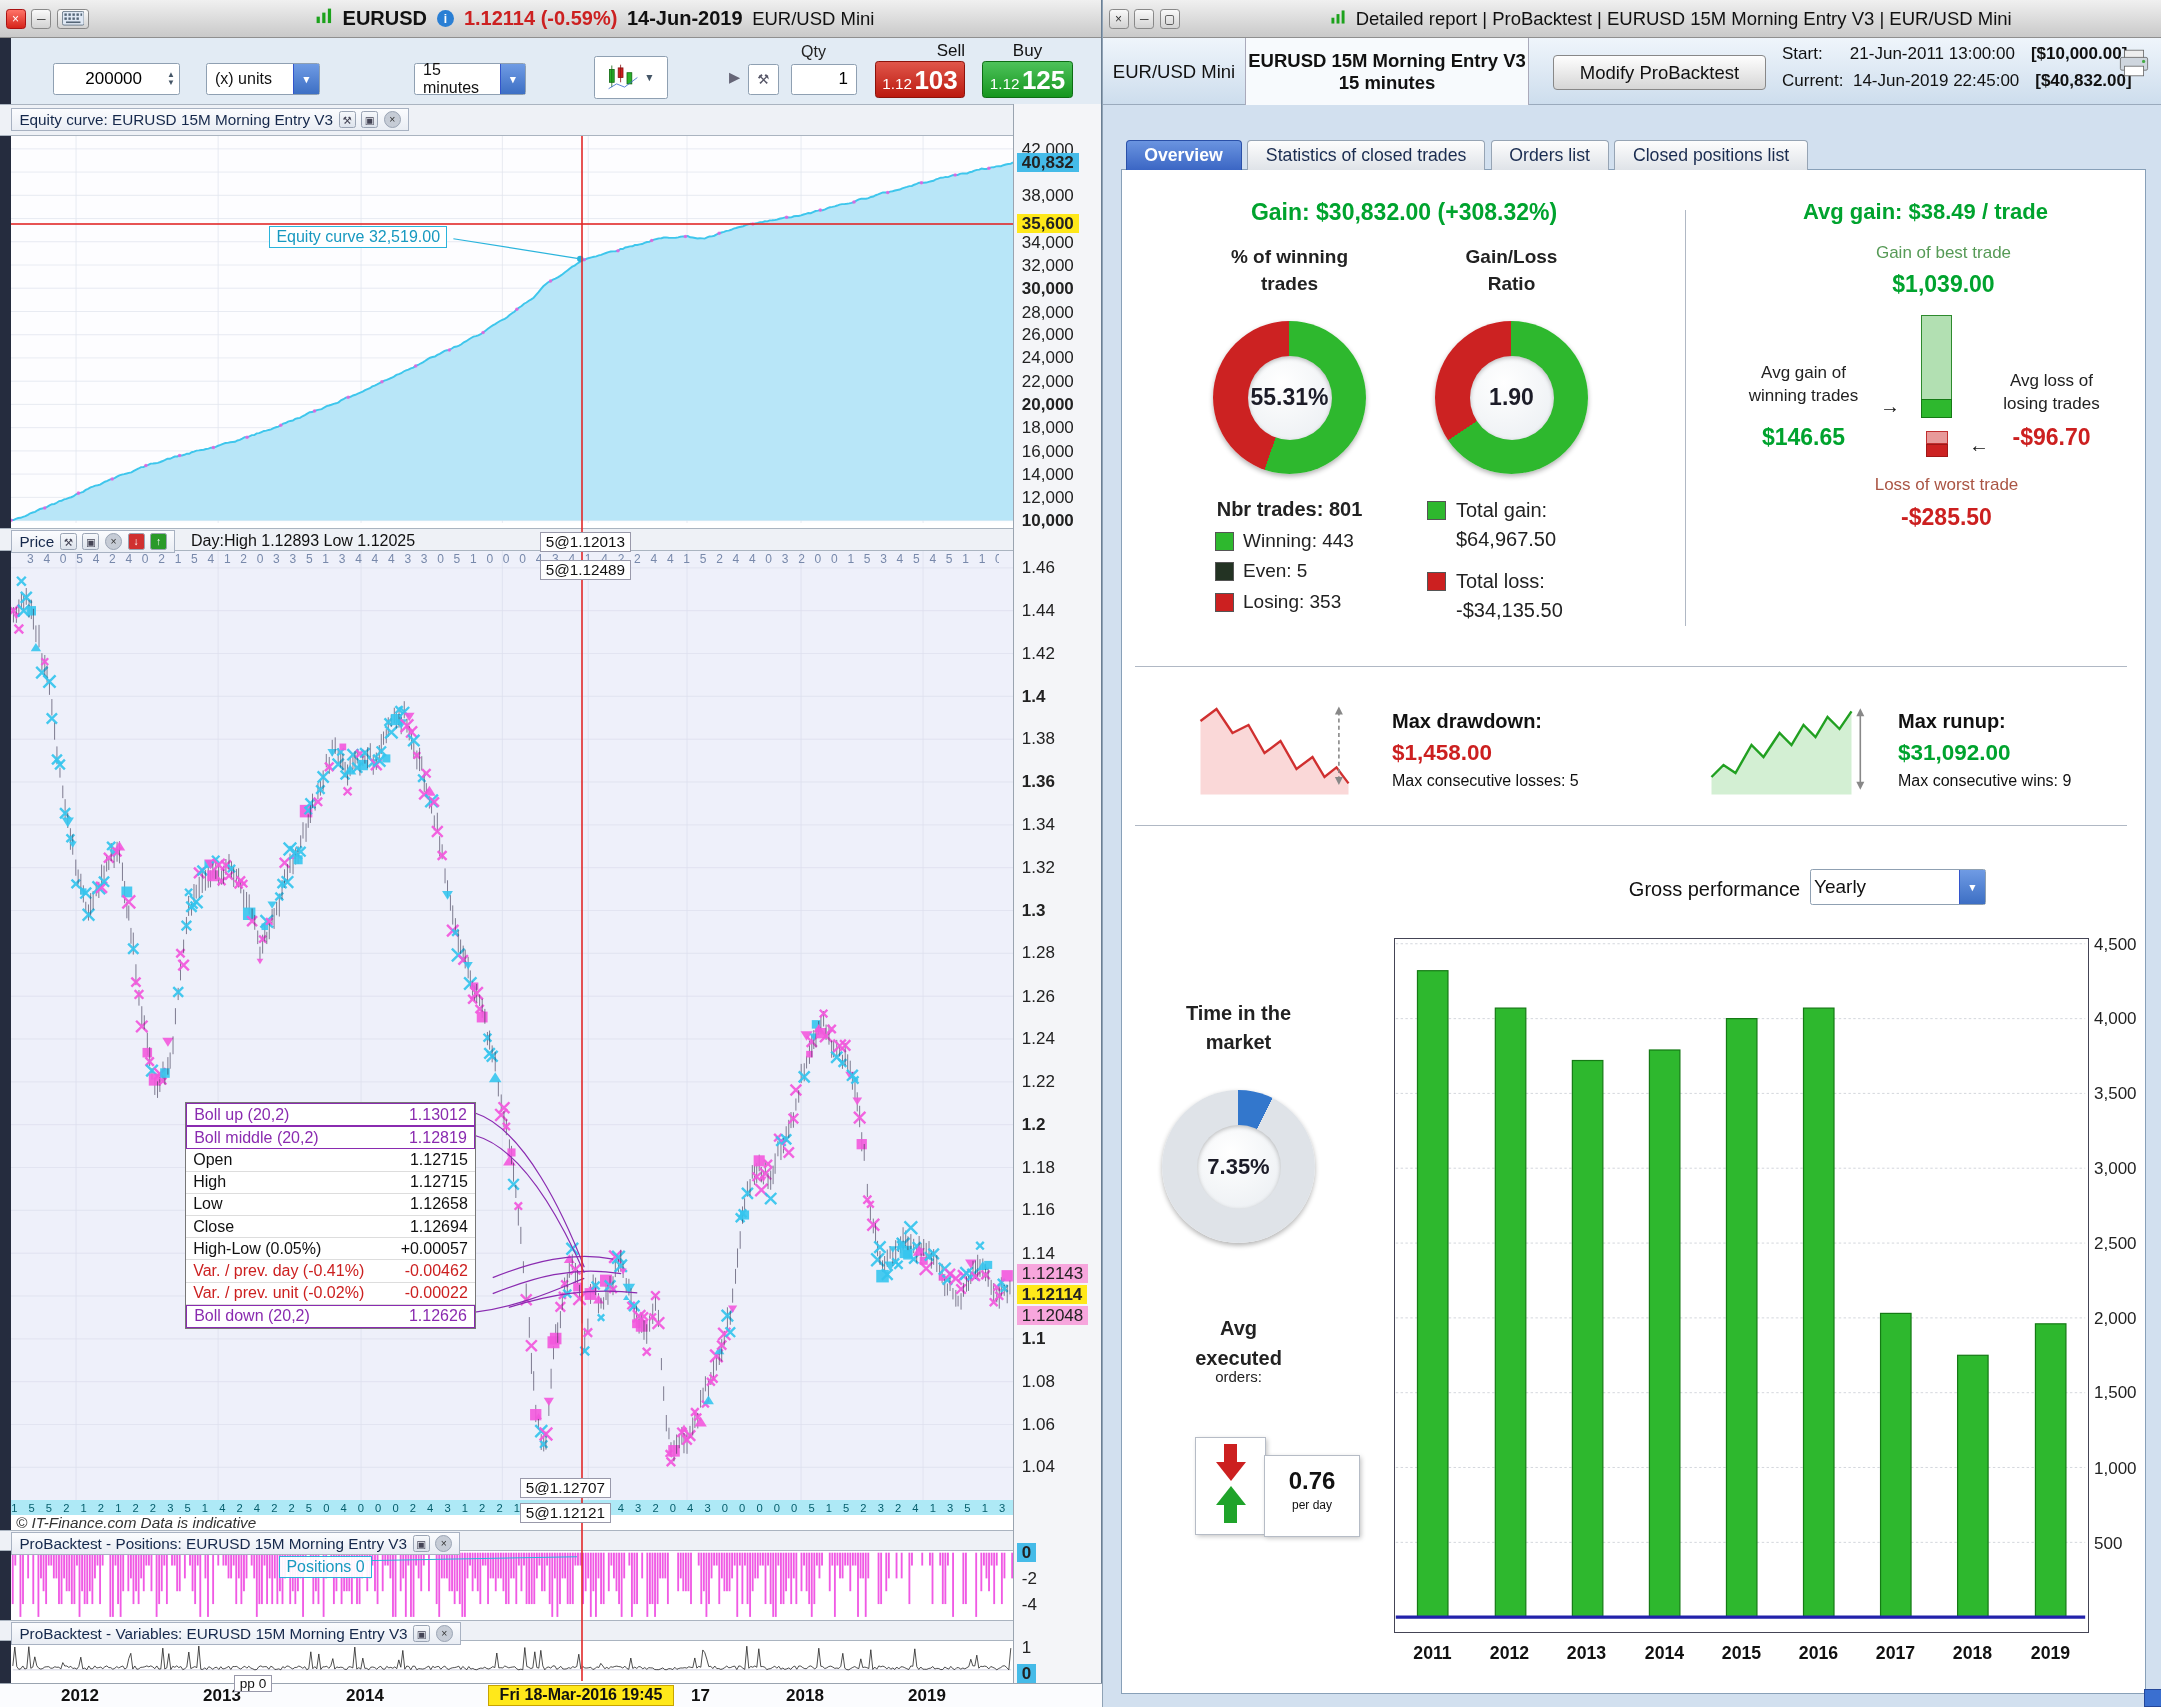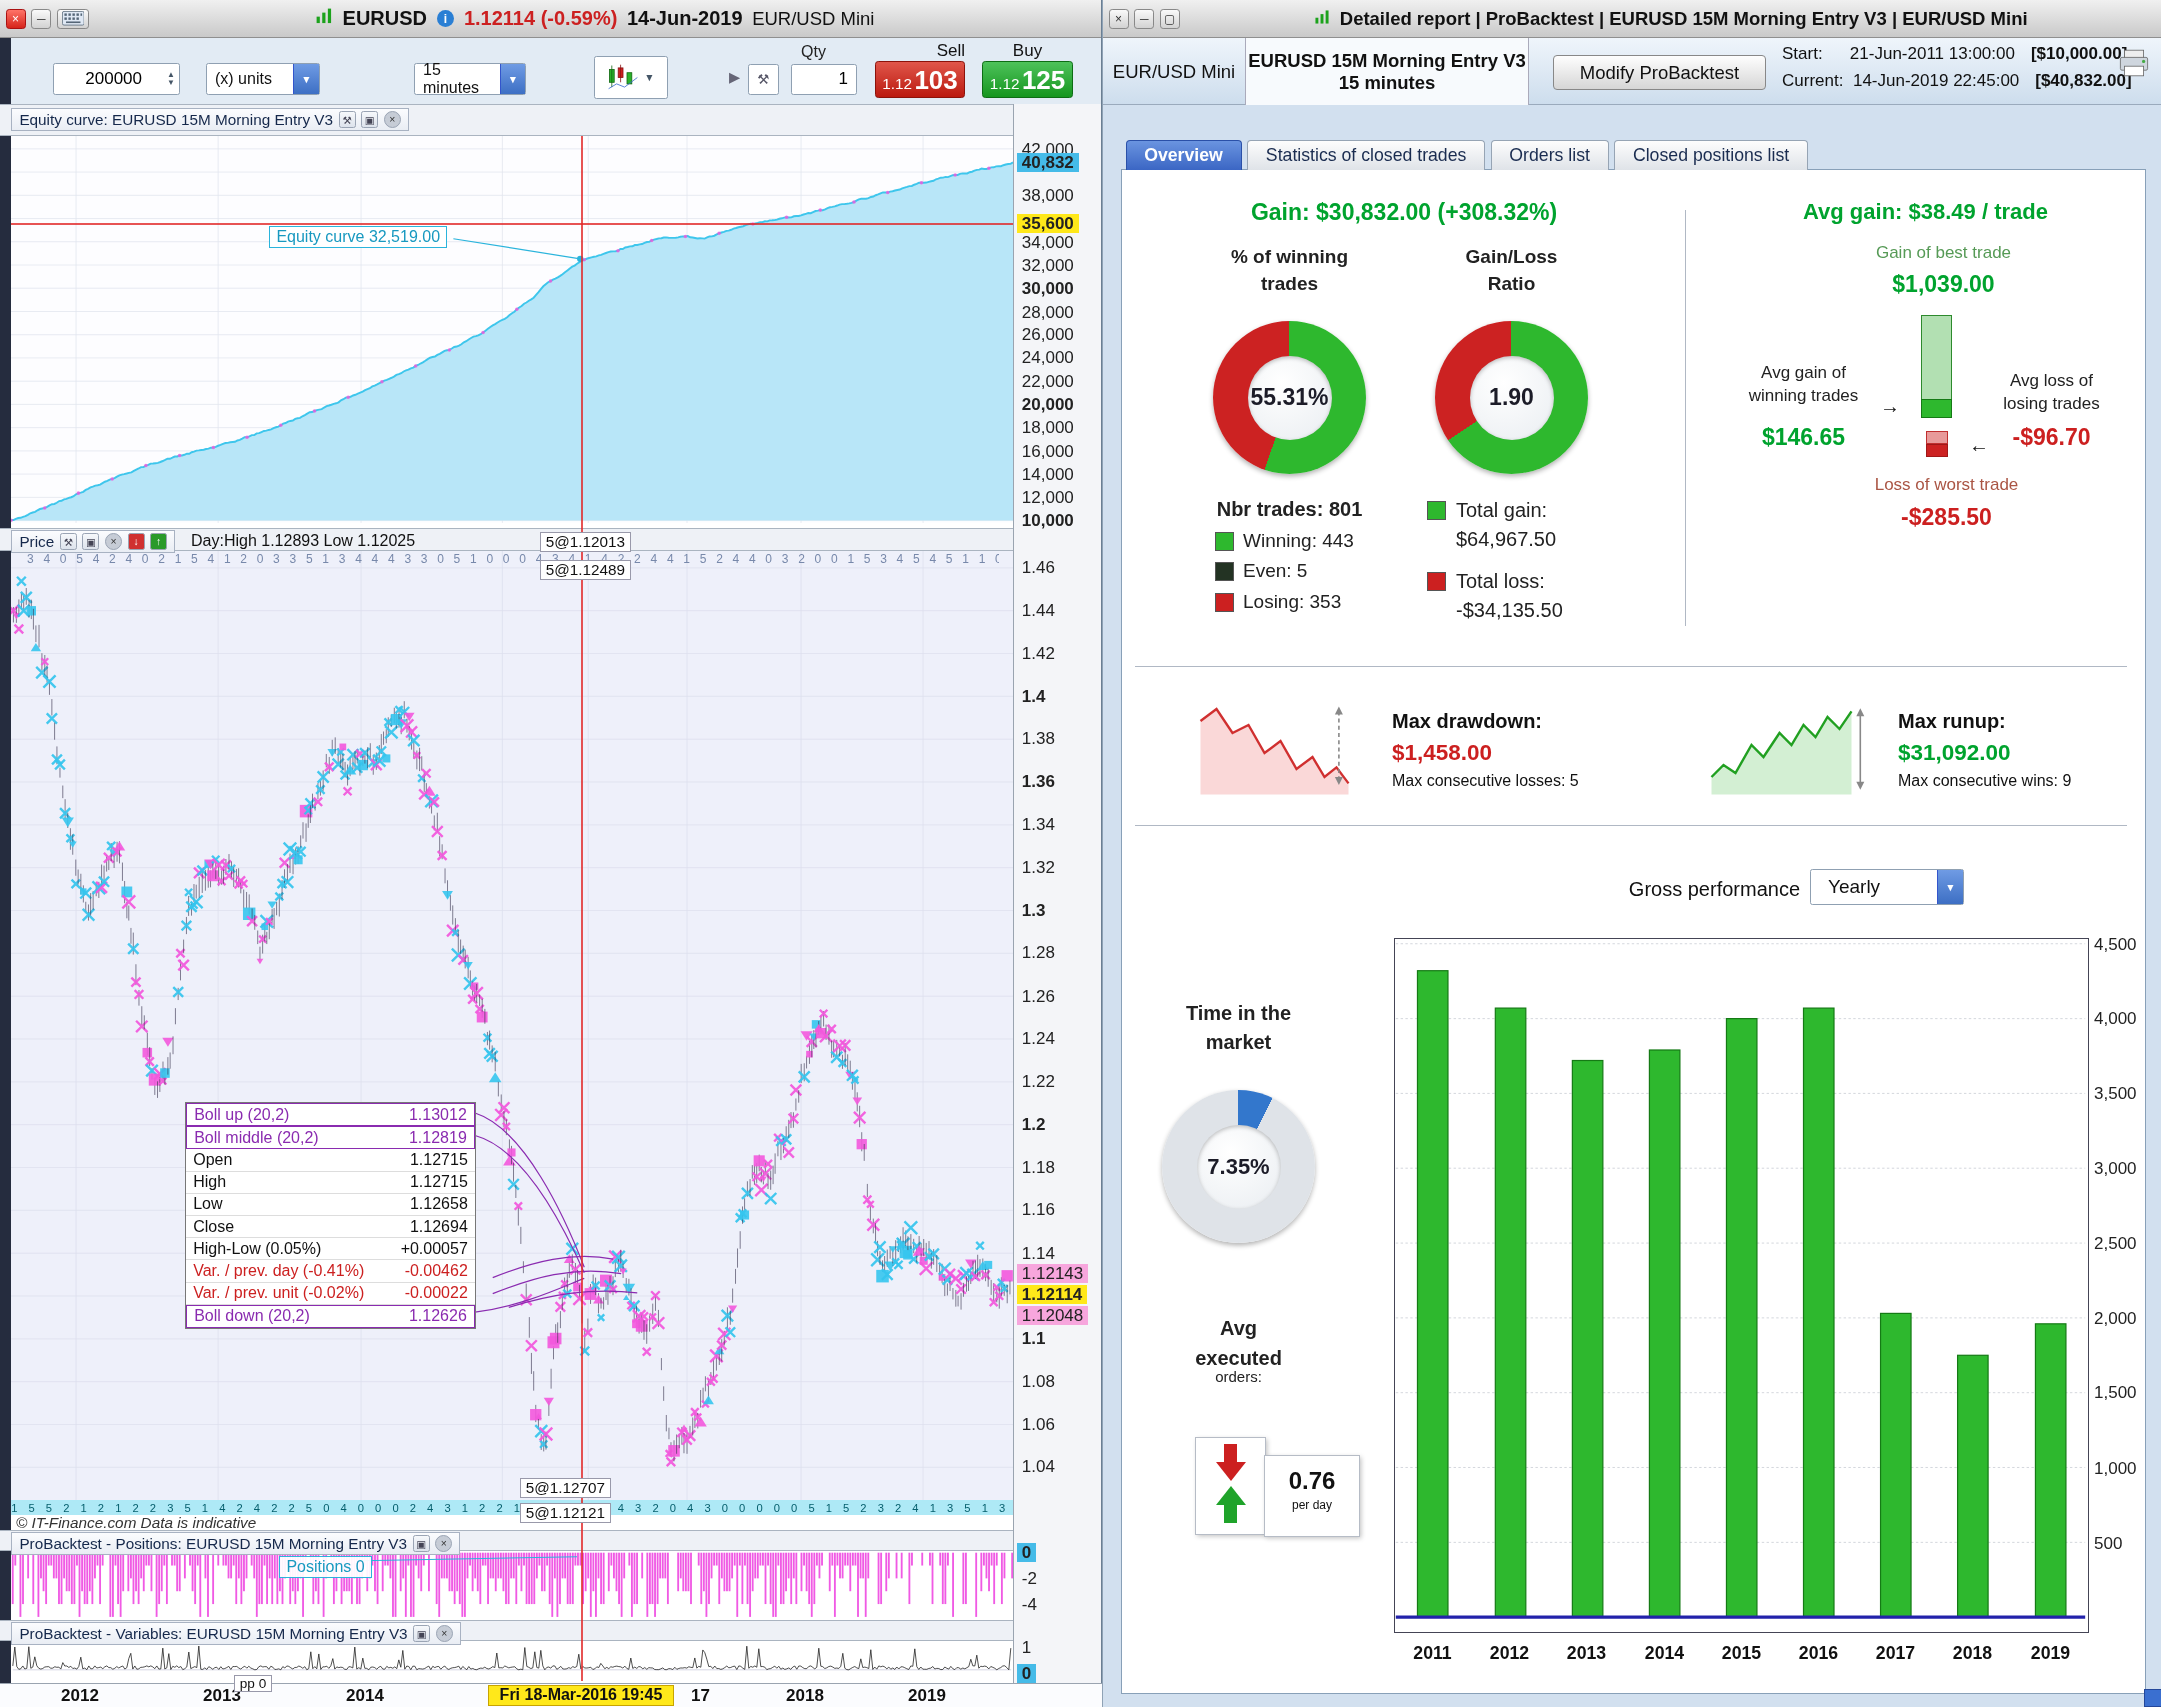--- a/index.html
+++ b/index.html
@@ -1402,21 +1402,21 @@
     <div class="xyear" style="left: 691px; width: 56px; text-align: left;">17</div>
     <div class="xyear" style="left: 777px; width: 56px; text-align: center;">2018</div>
     <div class="xyear" style="left: 899px; width: 56px; text-align: center;">2019</div>
   </section>
 
 <section id="rw">
   <div class="titlebar">
     <span class="winbtn">×</span>
     <span class="winbtn">─</span>
     <span class="winbtn">▢</span>
-    <span class="tb-center" style="font-weight:700">
+    <span class="tb-center" style="font-weight:400">
       <span><svg width="16" height="16" viewBox="0 0 22 22">
             <rect x="2" y="12" width="4" height="8" fill="#1ca21c"></rect>
             <rect x="9" y="7" width="4" height="13" fill="#1ca21c"></rect>
             <rect x="16" y="2" width="4" height="18" fill="#1ca21c"></rect>
           </svg></span>
       <span>Detailed report | ProBacktest | EURUSD 15M Morning Entry V3 | EUR/USD Mini</span>
     </span>
   </div>
 
   <div class="abs" style="left:0;top:38px;width:1060px;height:67px;background:linear-gradient(#eff5fb,#cddded);border-bottom:0.8px solid #9aaabc"></div>
@@ -1535,21 +1535,21 @@
         <polygon points="191,14 186,24 196,24" fill="#888"></polygon>
         <polygon points="191,116 186,106 196,106" fill="#888"></polygon>
       </svg>
   </span>
   <div class="abs" style="left:795px;top:710px;font-size:20px;font-weight:bold">Max runup:</div>
   <div class="abs gtx" style="left:795px;top:740px;font-size:22.5px;font-weight:bold">$31,092.00</div>
   <div class="abs" style="left:795px;top:772px;font-size:16px">Max consecutive wins: 9</div>
   <div class="abs" style="left:32px;top:825px;width:992px;height:0.8px;background:#b0b8c4"></div>
 
   <div class="abs" style="left:482px;top:878px;width:215px;text-align:right;font-size:20px">Gross performance</div>
-  <div class="tool-input" style="left:707px;top:869px;width:154px;height:36px;padding-left:17px">
+  <div class="tool-input" style="left:707px;top:869px;width:176px;height:36px;padding-left:3px">
     <span style="font-size:19px">Yearly</span>
     <span class="dd-arrow">▼</span>
   </div>
 
   <div class="stat-label" style="left:55px;top:1002px;width:161px;font-size:20px;font-weight:bold">Time in the</div>
   <div class="stat-label" style="left:55px;top:1031px;width:161px;font-size:20px;font-weight:bold">market</div>
   <div id="donut-tim" class="donut" style="left: 59px; top: 1090px; background: conic-gradient(rgb(51, 119, 204) 0deg, rgb(51, 119, 204) 26.5deg, rgb(223, 227, 232) 0deg);">
       <span style="font-size:22px">7.35%</span>
     </div>
 

